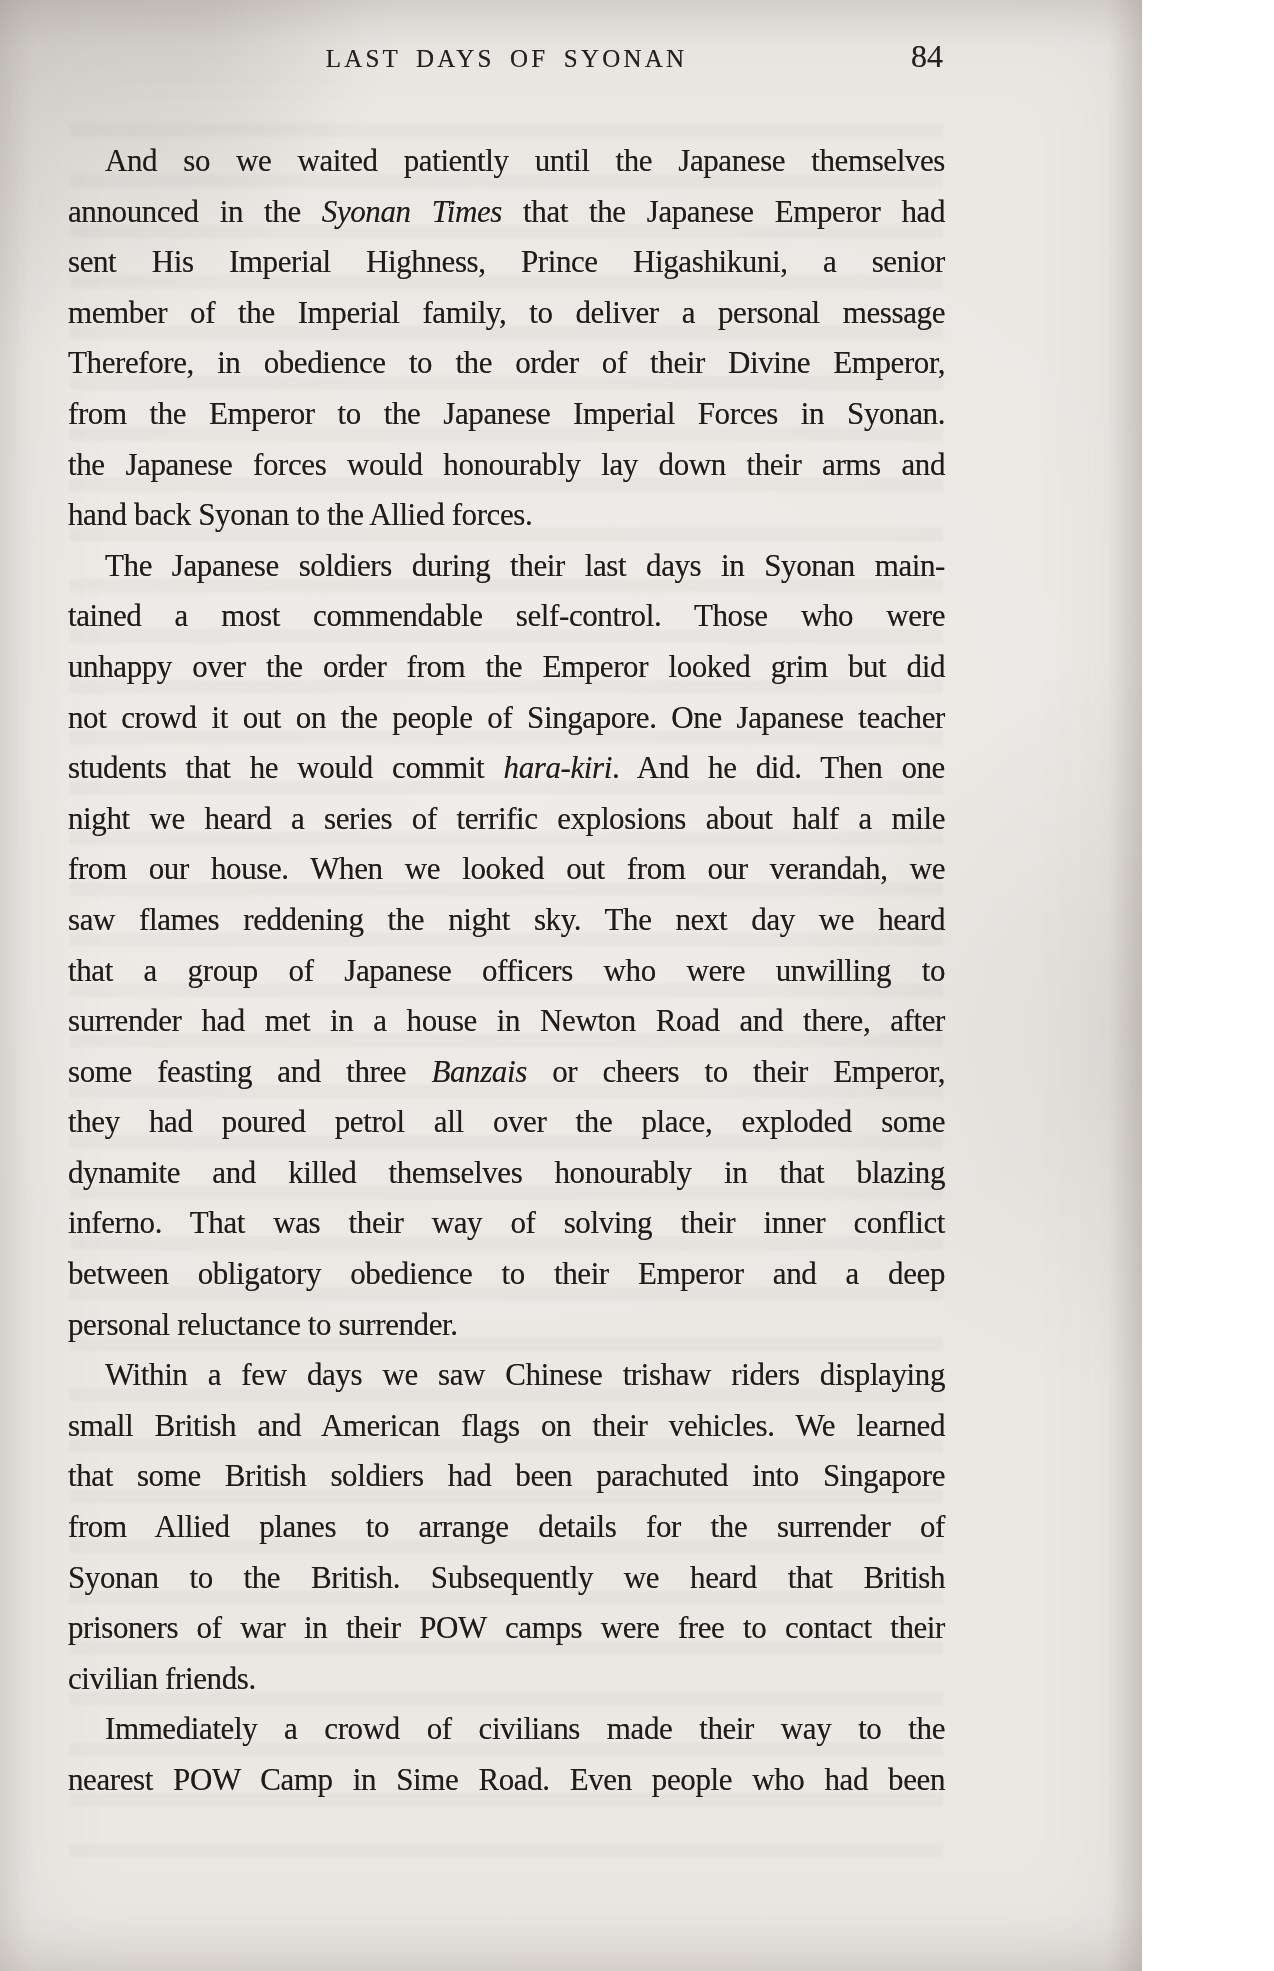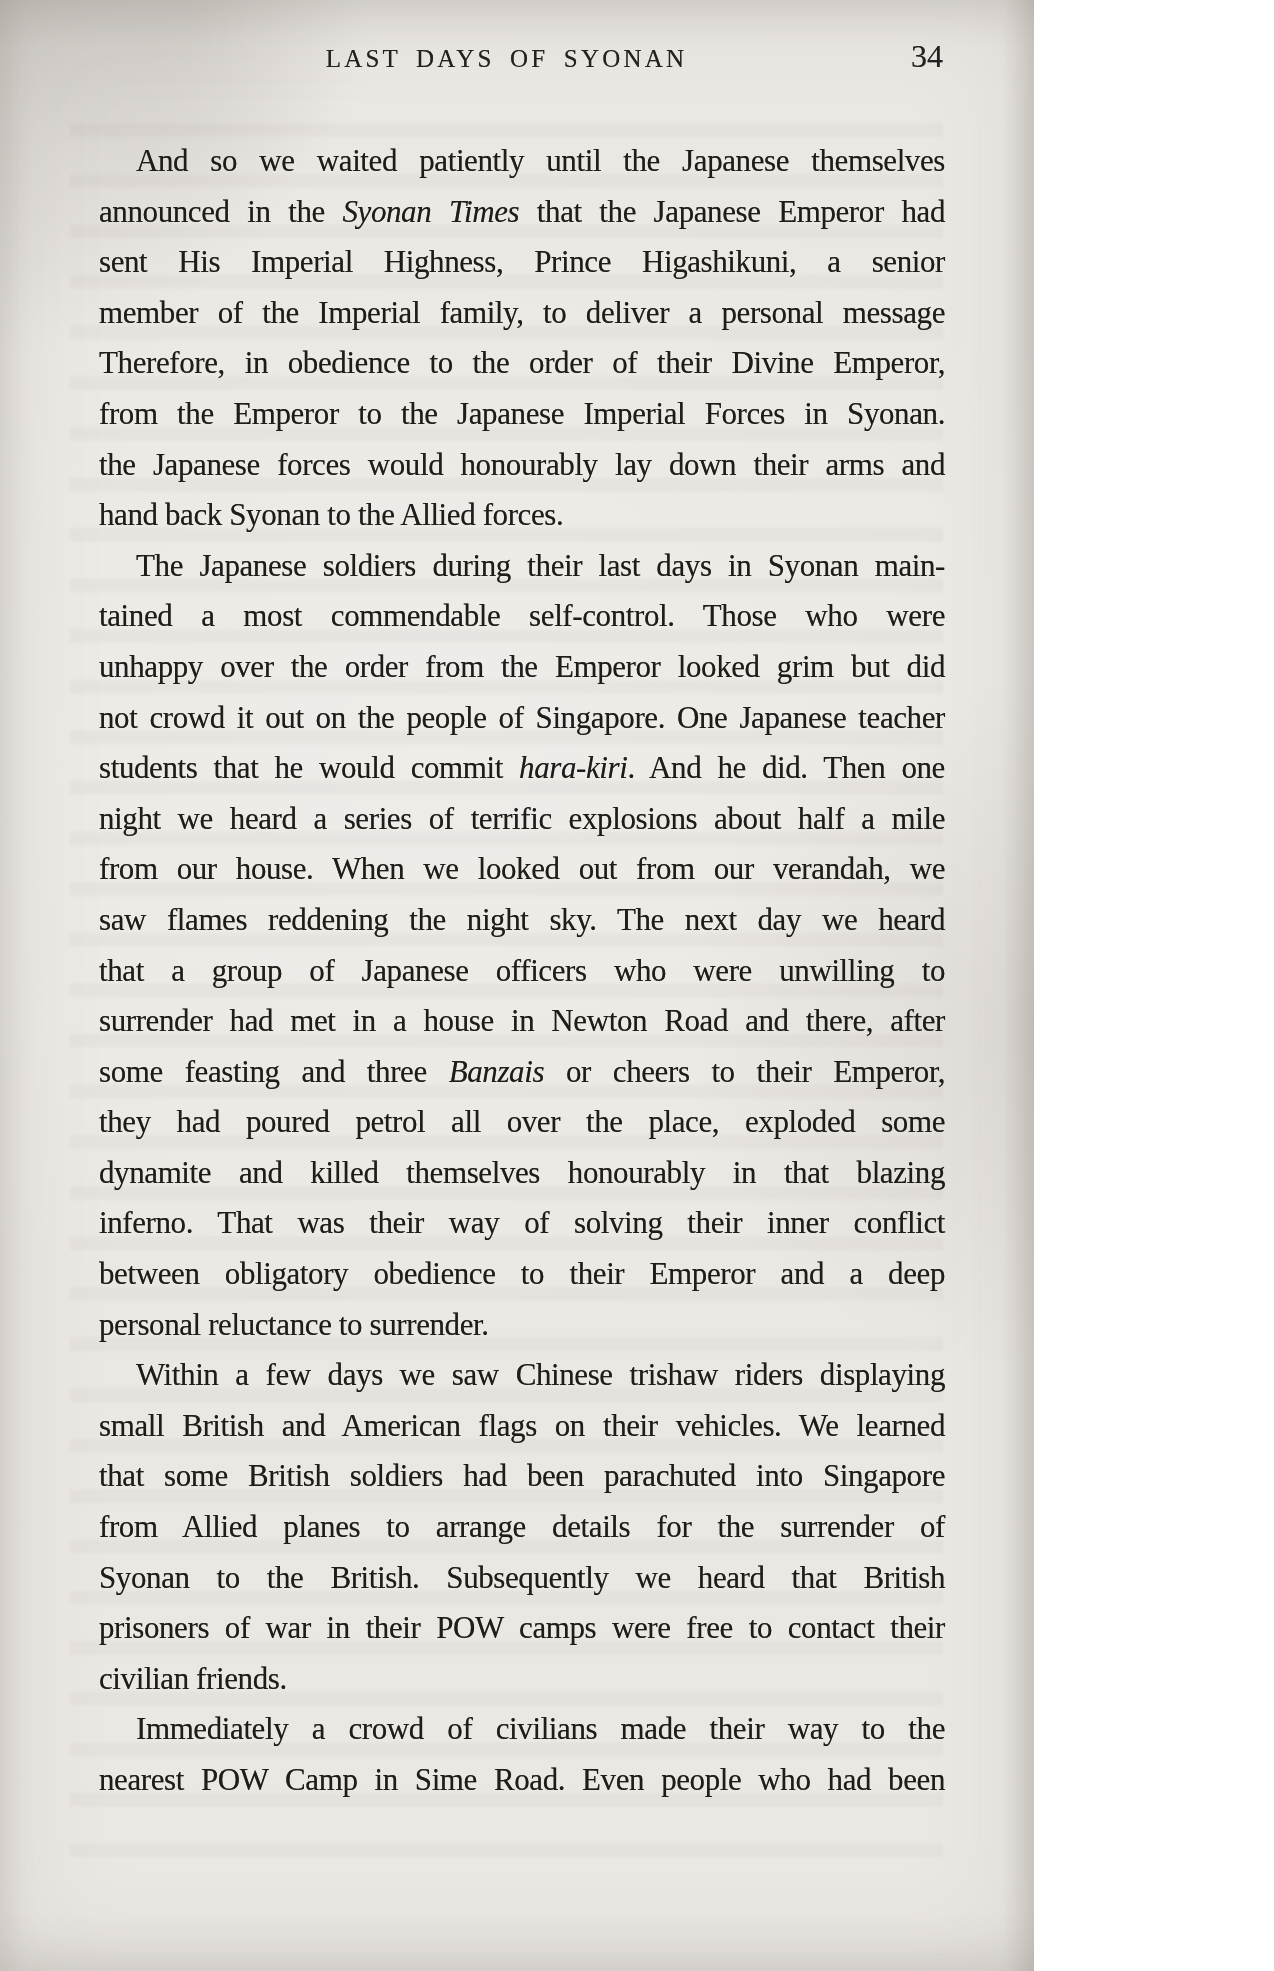--- a/index.html
+++ b/index.html
@@ -2,21 +2,21 @@
 <html><head>
 <meta charset="utf-8">
 <style>
   html, body {
     margin: 0; padding: 0;
     width: 1274px; height: 1971px;
     overflow: hidden;
   }
   .page {
     position: relative;
-    width: 1034px; height: 1971px;
+    width: 1142px; height: 1971px;
     font-family: "Liberation Serif", serif;
     color: #1f1d1a;
     background:
       radial-gradient(circle at 0% 0%, rgba(104,97,88,0.20), rgba(104,97,88,0) 16%),
       radial-gradient(circle at 18% 1%, rgba(110,103,93,0.10), rgba(110,103,93,0) 9%),
       radial-gradient(circle at 100% 52%, rgba(110,102,92,0.10), rgba(110,102,92,0) 24%),
       radial-gradient(1200px 900px at 42% 38%, rgba(255,255,252,0.20), rgba(255,255,252,0) 70%),
       linear-gradient(to right, rgba(105,98,88,0.06) 0%, rgba(105,98,88,0) 2.5%),
       linear-gradient(to left, rgba(100,93,83,0.16) 0%, rgba(100,93,83,0) 3%),
       linear-gradient(to bottom, rgba(108,100,90,0.08) 0%, rgba(108,100,90,0) 2.5%),
@@ -53,21 +53,21 @@
   .text-block {
     position: absolute;
     top: 136px; left: 68px; width: 877px;
     font-size: 31px;
     line-height: 50.6px;
     letter-spacing: -0.4px;
     z-index: 2;
     text-shadow: 0 0 0.55px rgba(28,26,23,0.6);
   }
   .paragraph { margin: 0; }
-  .line { text-align: left; white-space: nowrap; margin-left: 31px; }
+  .line { text-align: left; white-space: nowrap; }
   .line.j {
     white-space: normal;
     text-align: justify;
     text-align-last: justify;
     text-justify: inter-word;
   }
   .line.ind { text-indent: 37px; }
   .it { font-style: italic; }
   
   .ghost {
@@ -93,21 +93,21 @@
   }
 </style>
 </head>
 <body>
 
 <div class="page">
   <div class="ghost"></div>
 
   <header class="running-head">
     <span class="running-title">LAST DAYS OF SYONAN</span>
-    <span class="folio">34</span>
+    <span class="folio">84</span>
   </header>
 
   <main class="text-block">
       <div class="paragraph">
         <div class="line j ind"><span>And so we waited patiently until the Japanese themselves</span></div>
         <div class="line j"><span>announced in the </span><span class="it">Syonan Times</span><span> that the Japanese Emperor had</span></div>
         <div class="line j"><span>sent His Imperial Highness, Prince Higashikuni, a senior</span></div>
         <div class="line j"><span>member of the Imperial family, to deliver a personal message</span></div>
         <div class="line j"><span>Therefore, in obedience to the order of their Divine Emperor,</span></div>
         <div class="line j"><span>from the Emperor to the Japanese Imperial Forces in Syonan.</span></div>

